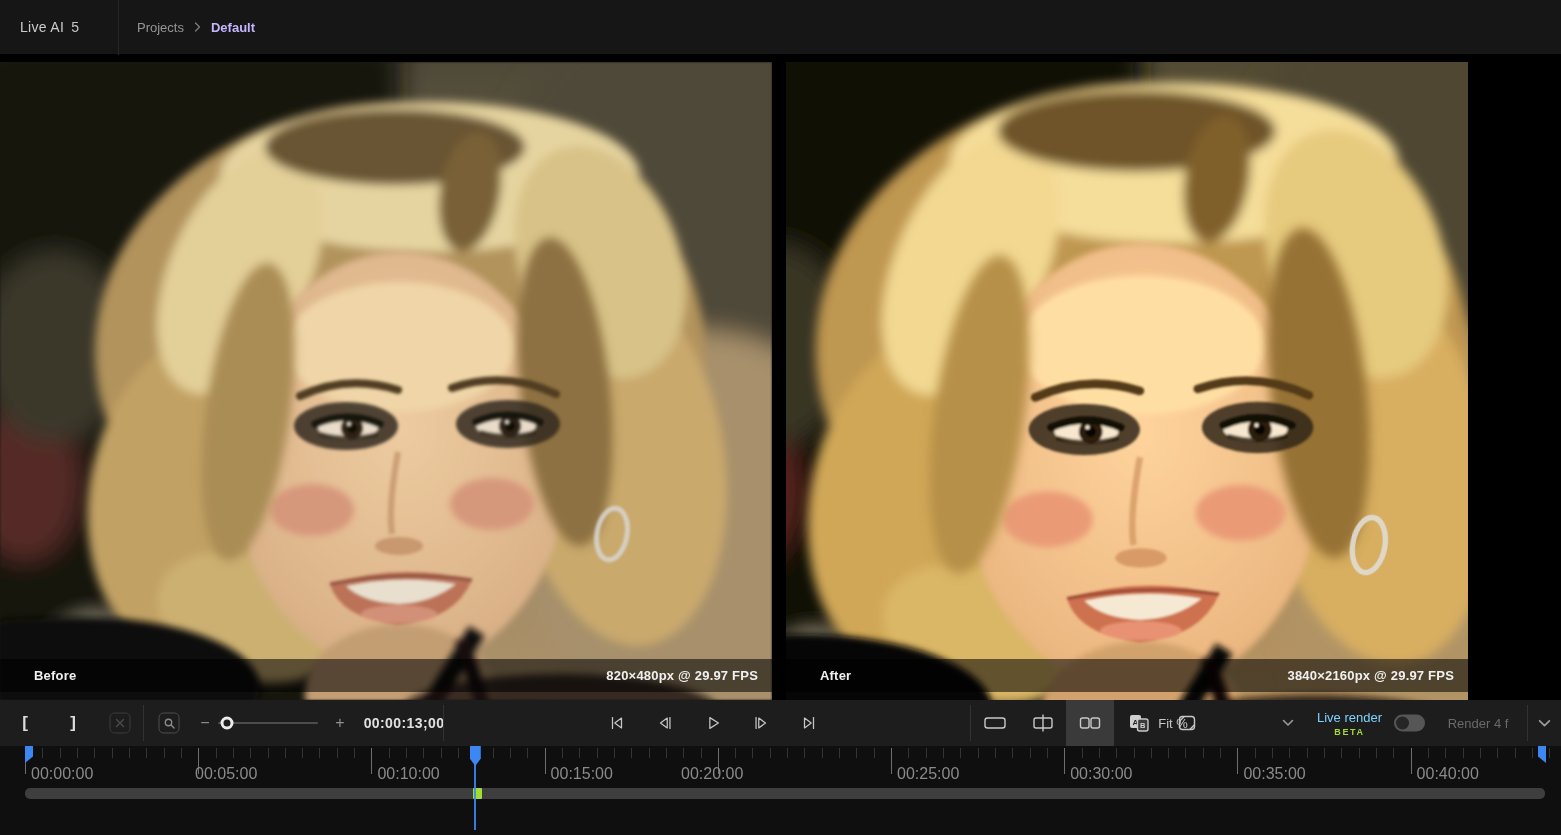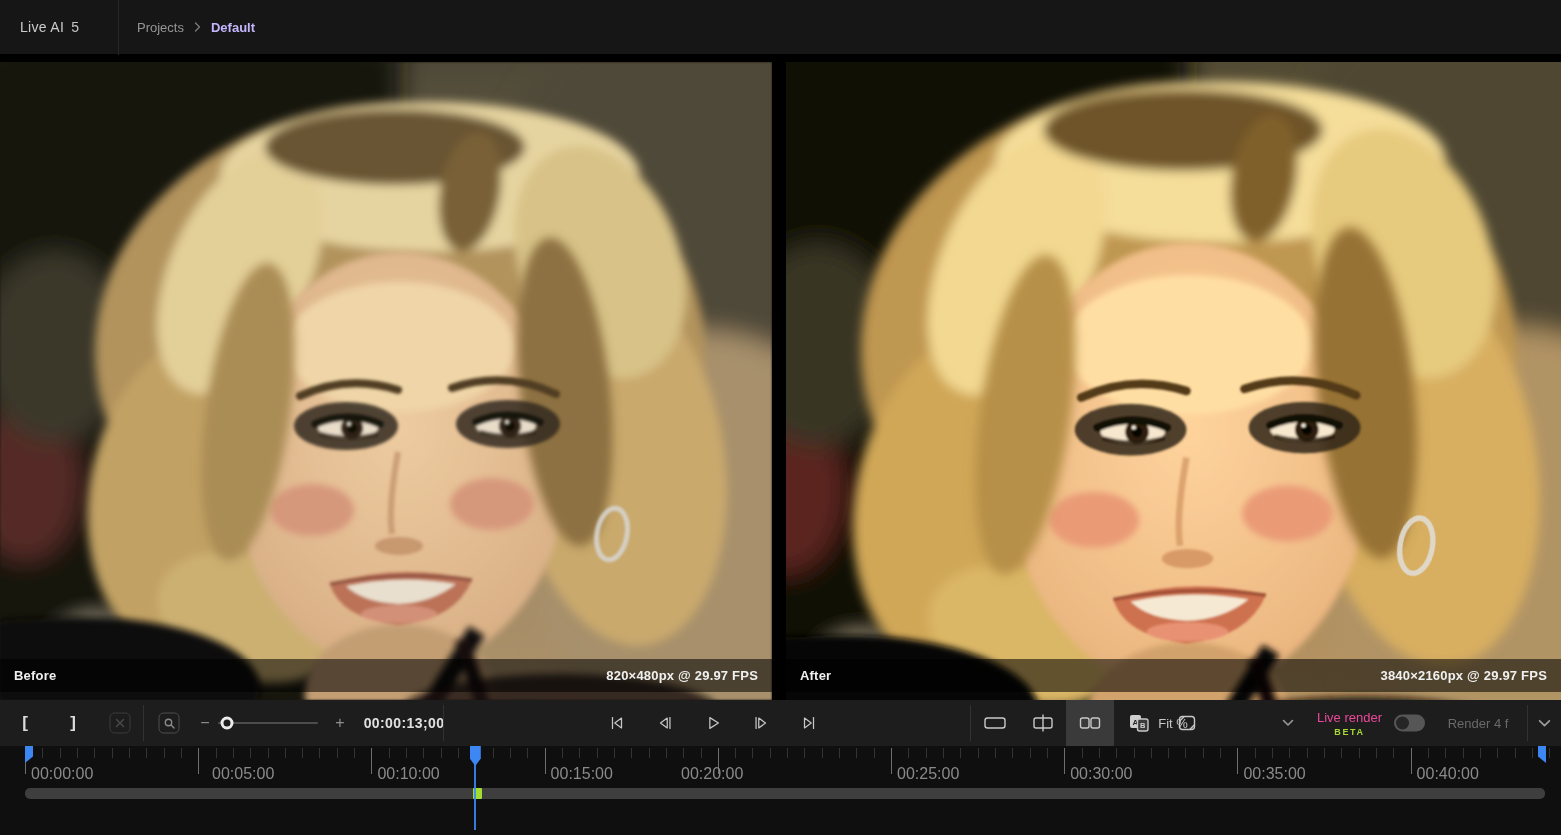--- a/index.html
+++ b/index.html
@@ -14,26 +14,26 @@
   .topbar .tsep{position:absolute;left:118px;top:0;width:1px;height:55px;background:#262626;}
   .breadcrumb{position:absolute;left:137px;top:50%;transform:translateY(-50%);display:flex;align-items:center;gap:10px;font-size:13px;}
   .bc-projects{color:#969696;}
   .bc-chevron{stroke:#7a7a7a;}
   .bc-default{color:#c4b5fd;font-weight:700;}
 
   
   .stage{position:absolute;left:0;top:55px;width:1561px;height:645px;background:#000;}
   .panel{position:absolute;top:7px;height:638px;overflow:hidden;background:#1a160f;}
   .panel.before{left:0;width:772px;}
-  .panel.after{left:786px;width:775px;}
+  .panel.after{left:786px;width:682px;}
   .portrait{width:100%;height:100%;display:block;}
   .panel.before .portrait{filter:blur(.8px) saturate(.97);}
   .panel.after .portrait{filter:saturate(1.15) contrast(1.06) brightness(1.02);}
   .overlay-bar{position:absolute;left:0;right:0;bottom:8px;height:33px;background:rgba(0,0,0,.55);display:flex;align-items:center;justify-content:space-between;padding:0 14px;}
-  .ov-label{color:#f0f0f0;font-size:13px;font-weight:700;letter-spacing:.2px;}
+  .ov-label{color:#f0f0f0;font-size:13px;font-weight:700;letter-spacing:.2px;margin-left:20px;}
   .ov-info{color:#f0f0f0;font-size:13px;font-weight:700;letter-spacing:.2px;}
 
   
   .toolbar{position:absolute;left:0;top:700px;width:1561px;height:46px;background:#1d1d1d;}
   .tb{position:absolute;top:50%;transform:translate(-50%,-50%);display:flex;align-items:center;justify-content:center;color:#d2d2d2;}
   .vsep{position:absolute;top:5px;width:1px;height:36px;background:#323232;}
   .bracket{font-size:17px;font-weight:600;color:#dcdcdc;cursor:pointer;}
   .boxicon{width:21px;height:21px;border-radius:5px;display:flex;align-items:center;justify-content:center;}
   .boxicon.dim{border:1.5px solid #3c3c3c;color:#4a4a4a;}
   .boxicon.mid{border:1.5px solid #4e4e4e;color:#8a8a8a;}
@@ -42,21 +42,21 @@
   .slider-knob{position:absolute;top:50%;transform:translate(-50%,-50%);width:13px;height:13px;border:3px solid #ececec;border-radius:50%;background:#1d1d1d;cursor:pointer;}
   .timecode{font-size:14px;font-weight:600;color:#e0e0e0;letter-spacing:.4px;}
   .pbtn{cursor:pointer;display:flex;}
   .pbtn svg{stroke:#c6c6c6;fill:none;stroke-width:1.4;stroke-linejoin:round;stroke-linecap:round;}
   .view-btn{position:absolute;top:0;width:48px;height:46px;display:flex;align-items:center;justify-content:center;cursor:pointer;}
   .view-btn.active{background:#3a3a3a;}
   .view-btn svg{stroke:#c8c8c8;fill:none;stroke-width:1.4;stroke-linejoin:round;}
   .fitlabel{font-size:13px;color:#c8c8c8;cursor:pointer;white-space:nowrap;}
   .chev{stroke:#9a9a9a;fill:none;stroke-width:1.6;stroke-linecap:round;stroke-linejoin:round;}
   .liveblock{position:absolute;right:182px;top:50%;transform:translateY(-50%);text-align:center;}
-  .live-label{font-size:13px;color:#ec4899;white-space:nowrap;}
+  .live-label{font-size:13px;color:#7dd3fc;white-space:nowrap;}
   .beta-label{font-size:9px;font-weight:700;letter-spacing:1.6px;margin-top:2px;}
   .toggle{position:absolute;left:1394px;top:50%;transform:translateY(-50%);width:31px;height:17px;background:#565656;border-radius:9px;cursor:pointer;}
   .toggle .knob{position:absolute;left:2px;top:2px;width:13px;height:13px;border-radius:50%;background:#262626;}
   .render-label{font-size:13px;color:#6a6a6a;white-space:nowrap;}
 
   
   .timeline{position:absolute;left:0;top:746px;width:1561px;height:89px;background:#0f0f0f;overflow:hidden;}
   .tick{position:absolute;top:2px;width:1px;height:10px;background:#343434;}
   .tick.major{height:26px;background:#6e6e6e;}
   .tick-label{position:absolute;top:19px;font-size:16px;color:#8a8a8a;white-space:nowrap;}
@@ -396,21 +396,21 @@
         <div class="tick major" style="left: 1410.6px;"></div>
         <div class="tick" style="left: 1427.9px;"></div>
         <div class="tick" style="left: 1445.2px;"></div>
         <div class="tick" style="left: 1462.6px;"></div>
         <div class="tick" style="left: 1479.9px;"></div>
         <div class="tick" style="left: 1497.2px;"></div>
         <div class="tick" style="left: 1514.5px;"></div>
         <div class="tick" style="left: 1531.8px;"></div>
         <div class="tick" style="left: 1549.2px;"></div>
         <div class="tick-label" style="left: 31px;">00:00:00</div>
-        <div class="tick-label" style="left: 212px;">00:05:00</div>
+        <div class="tick-label" style="left: 195px;">00:05:00</div>
         <div class="tick-label" style="left: 377.4px;">00:10:00</div>
         <div class="tick-label" style="left: 550.6px;">00:15:00</div>
         <div class="tick-label" style="left: 681px;">00:20:00</div>
         <div class="tick-label" style="left: 897px;">00:25:00</div>
         <div class="tick-label" style="left: 1070.2px;">00:30:00</div>
         <div class="tick-label" style="left: 1243.4px;">00:35:00</div>
         <div class="tick-label" style="left: 1416.6px;">00:40:00</div>
       </div>
     <div class="track"></div>
     <div class="render-chunk" id="renderChunk" style="background: rgb(162, 221, 47); left: 473.3px;"></div>

